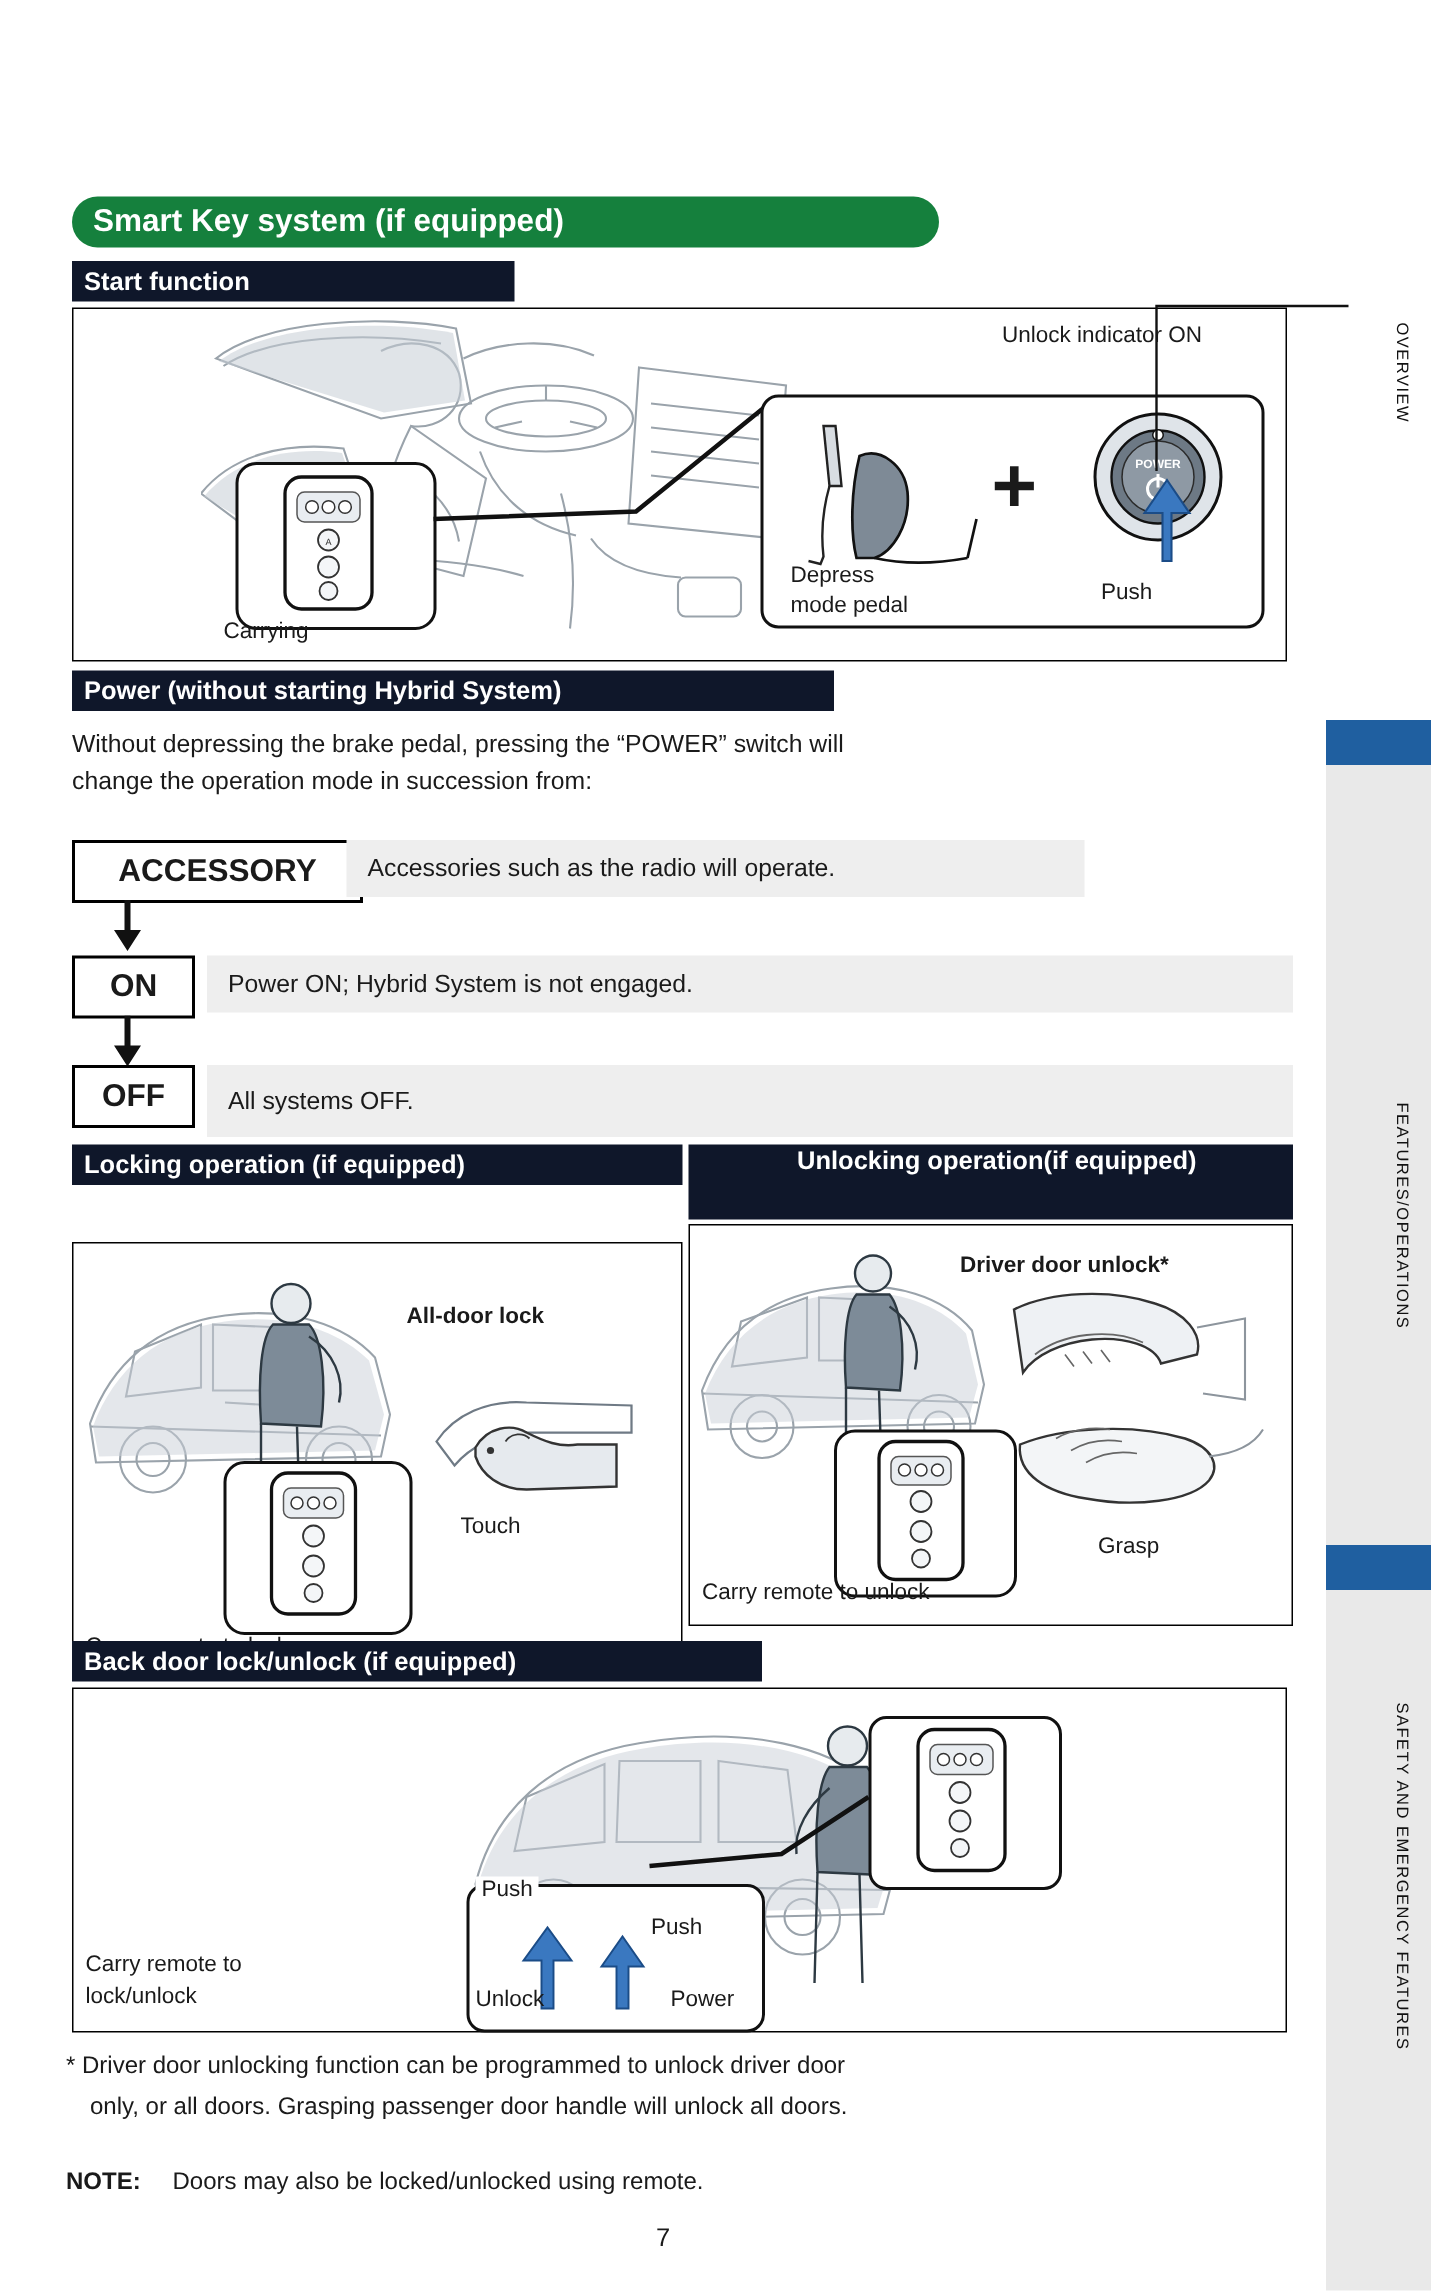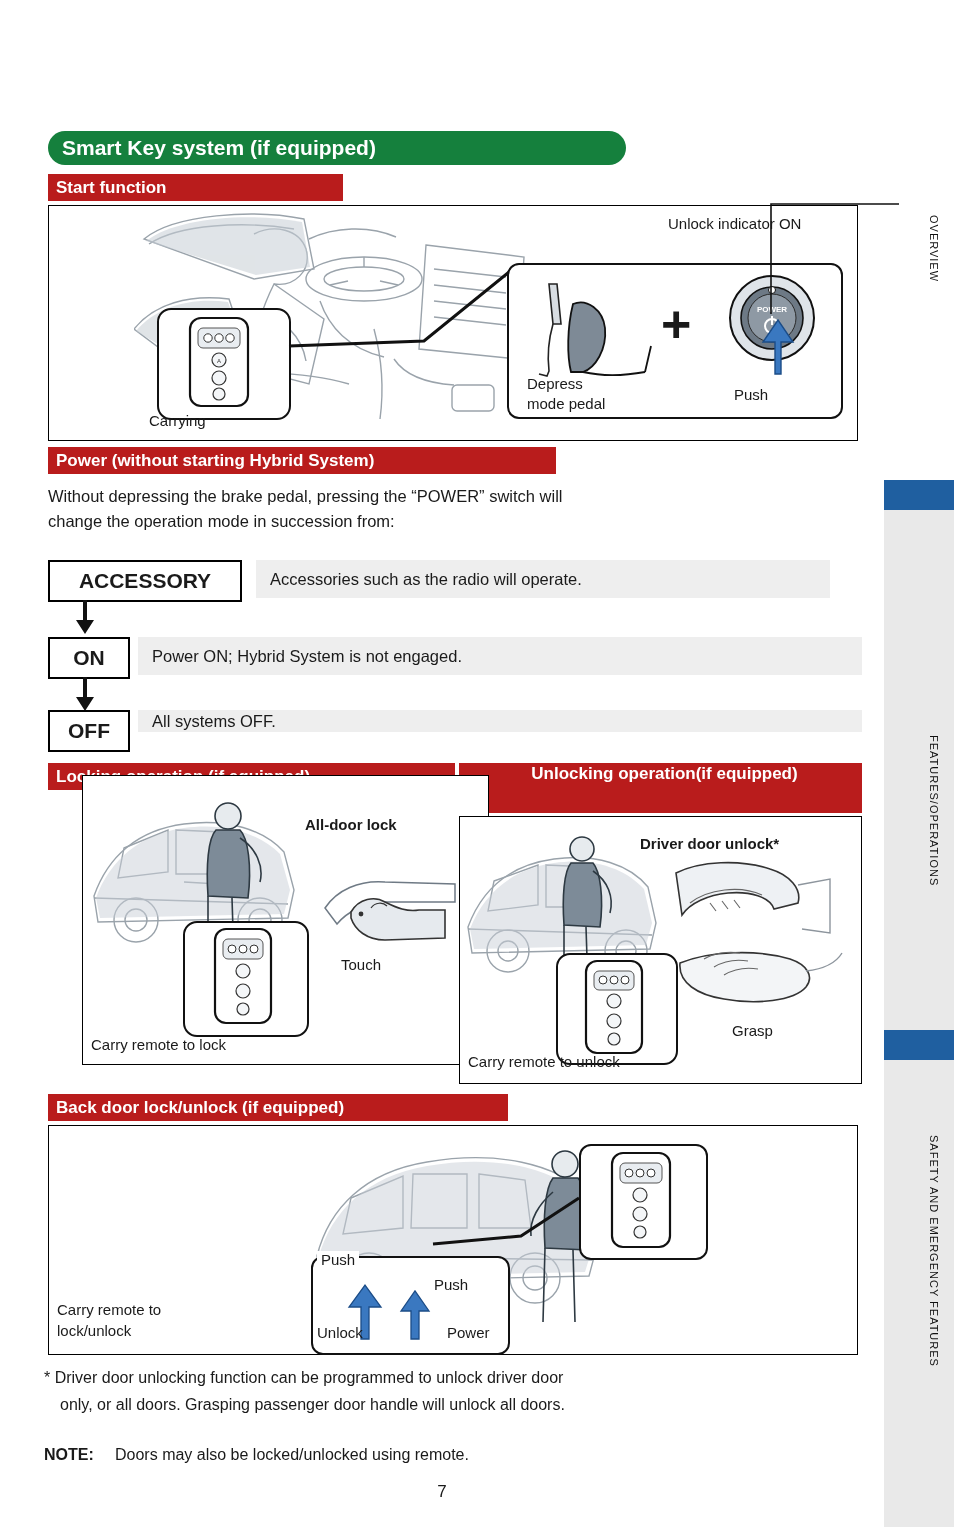--- a/index.html
+++ b/index.html
@@ -25,21 +25,21 @@
   .page{position:absolute;left:0;top:0;width:884px;height:1527px;}
   .title-bar{
     position:absolute;left:48px;top:131px;width:578px;height:34px;
     background:#15803d;border-radius:17px 17px 17px 17px;
     color:#fff;font-weight:bold;font-size:21px;
     display:flex;align-items:center;padding-left:14px;
     box-sizing:border-box;
     font-family:"Liberation Sans", sans-serif;
   }
   .subbar{
-    position:absolute;background:#b91c1c;color:#fff;
+    position:absolute;background:#0f172a;color:#fff;
     font-weight:bold;font-size:17px;
     display:flex;align-items:center;padding-left:8px;
     box-sizing:border-box;
     font-family:"Liberation Sans", sans-serif;
   }
   .panel{position:absolute;border:1px solid #000;box-sizing:border-box;background:#fff;}
   .lbl{position:absolute;font-size:15px;font-family:"Liberation Sans", sans-serif;}
   .lbl-b{position:absolute;font-size:15px;font-weight:bold;font-family:"Liberation Sans", sans-serif;}
   .para{position:absolute;font-size:16.5px;line-height:25px;font-family:"Liberation Sans", sans-serif;}
   .mode-box{
@@ -163,41 +163,41 @@
     <div class="lbl" style="left:685px;top:180px;">Push</div>
   </div>
   <div class="lbl" style="left:668px;top:215px;">Unlock indicator ON</div>
 
   <div class="subbar" style="left:48px;top:447px;width:508px;height:27px;">Power (without starting Hybrid System)</div>
 
   <div class="para" style="left:48px;top:484px;">Without depressing the brake pedal, pressing the “POWER” switch will</div>
   <div class="para" style="left:48px;top:509px;">change the operation mode in succession from:</div>
 
   <div class="mode-box" style="left:48px;top:560px;width:190px;height:38px;font-size:21px;">ACCESSORY</div>
-  <div class="mode-desc" style="left:256px;top:560px;width:574px;height:38px;">Accessories such as the radio will operate.</div>
+  <div class="mode-desc" style="left:231px;top:560px;width:492px;height:38px;">Accessories such as the radio will operate.</div>
   <svg width="26" height="36" viewBox="0 0 26 36" style="position:absolute;left:72px;top:600px;">
     <path d="M11 0 L11 20 L4 20 L13 34 L22 20 L15 20 L15 0 Z" fill="#111"></path>
   </svg>
 
   <div class="mode-box" style="left:48px;top:637px;width:78px;height:38px;font-size:21px;">ON</div>
   <div class="mode-desc" style="left:138px;top:637px;width:724px;height:38px;">Power ON; Hybrid System is not engaged.</div>
   <svg width="26" height="36" viewBox="0 0 26 36" style="position:absolute;left:72px;top:677px;">
     <path d="M11 0 L11 20 L4 20 L13 34 L22 20 L15 20 L15 0 Z" fill="#111"></path>
   </svg>
 
   <div class="mode-box" style="left:48px;top:710px;width:78px;height:38px;font-size:21px;">OFF</div>
-  <div class="mode-desc" style="left:138px;top:710px;width:724px;height:22px;">All systems OFF.</div>
+  <div class="mode-desc" style="left:138px;top:710px;width:724px;height:48px;">All systems OFF.</div>
 
   <div class="subbar" style="left:48px;top:763px;width:407px;height:27px;">Locking operation (if equipped)</div>
   <div class="subbar" style="left:459px;top:763px;width:403px;height:50px;flex-direction:row;align-items:flex-start;justify-content:center;line-height:22px;">
     <span>Unlocking operation</span>
     <span>(if equipped)</span>
   </div>
 
-  <div class="panel" style="left:48px;top:775px;width:407px;height:290px;margin-left:34px;">
+  <div class="panel" style="left:48px;top:828px;width:407px;height:290px;">
     <svg width="230" height="200" viewBox="0 0 230 200" style="position:absolute;left:5px;top:10px;">
       <g fill="none" stroke="#9aa3ab" stroke-width="1.4">
         <path d="M6 110 C20 70, 50 44, 96 38 C140 32, 176 44, 196 66 L206 104 L200 132 L10 136 Z"></path>
         <path d="M36 62 L80 44 L80 86 L30 92 Z"></path>
         <path d="M88 44 L134 46 L136 88 L88 88 Z"></path>
         <circle cx="48" cy="134" r="22"></circle>
           <circle cx="48" cy="134" r="11"></circle>
         <circle cx="172" cy="134" r="22"></circle>
           <circle cx="172" cy="134" r="11"></circle>
         <path d="M6 112 L200 118"></path>

